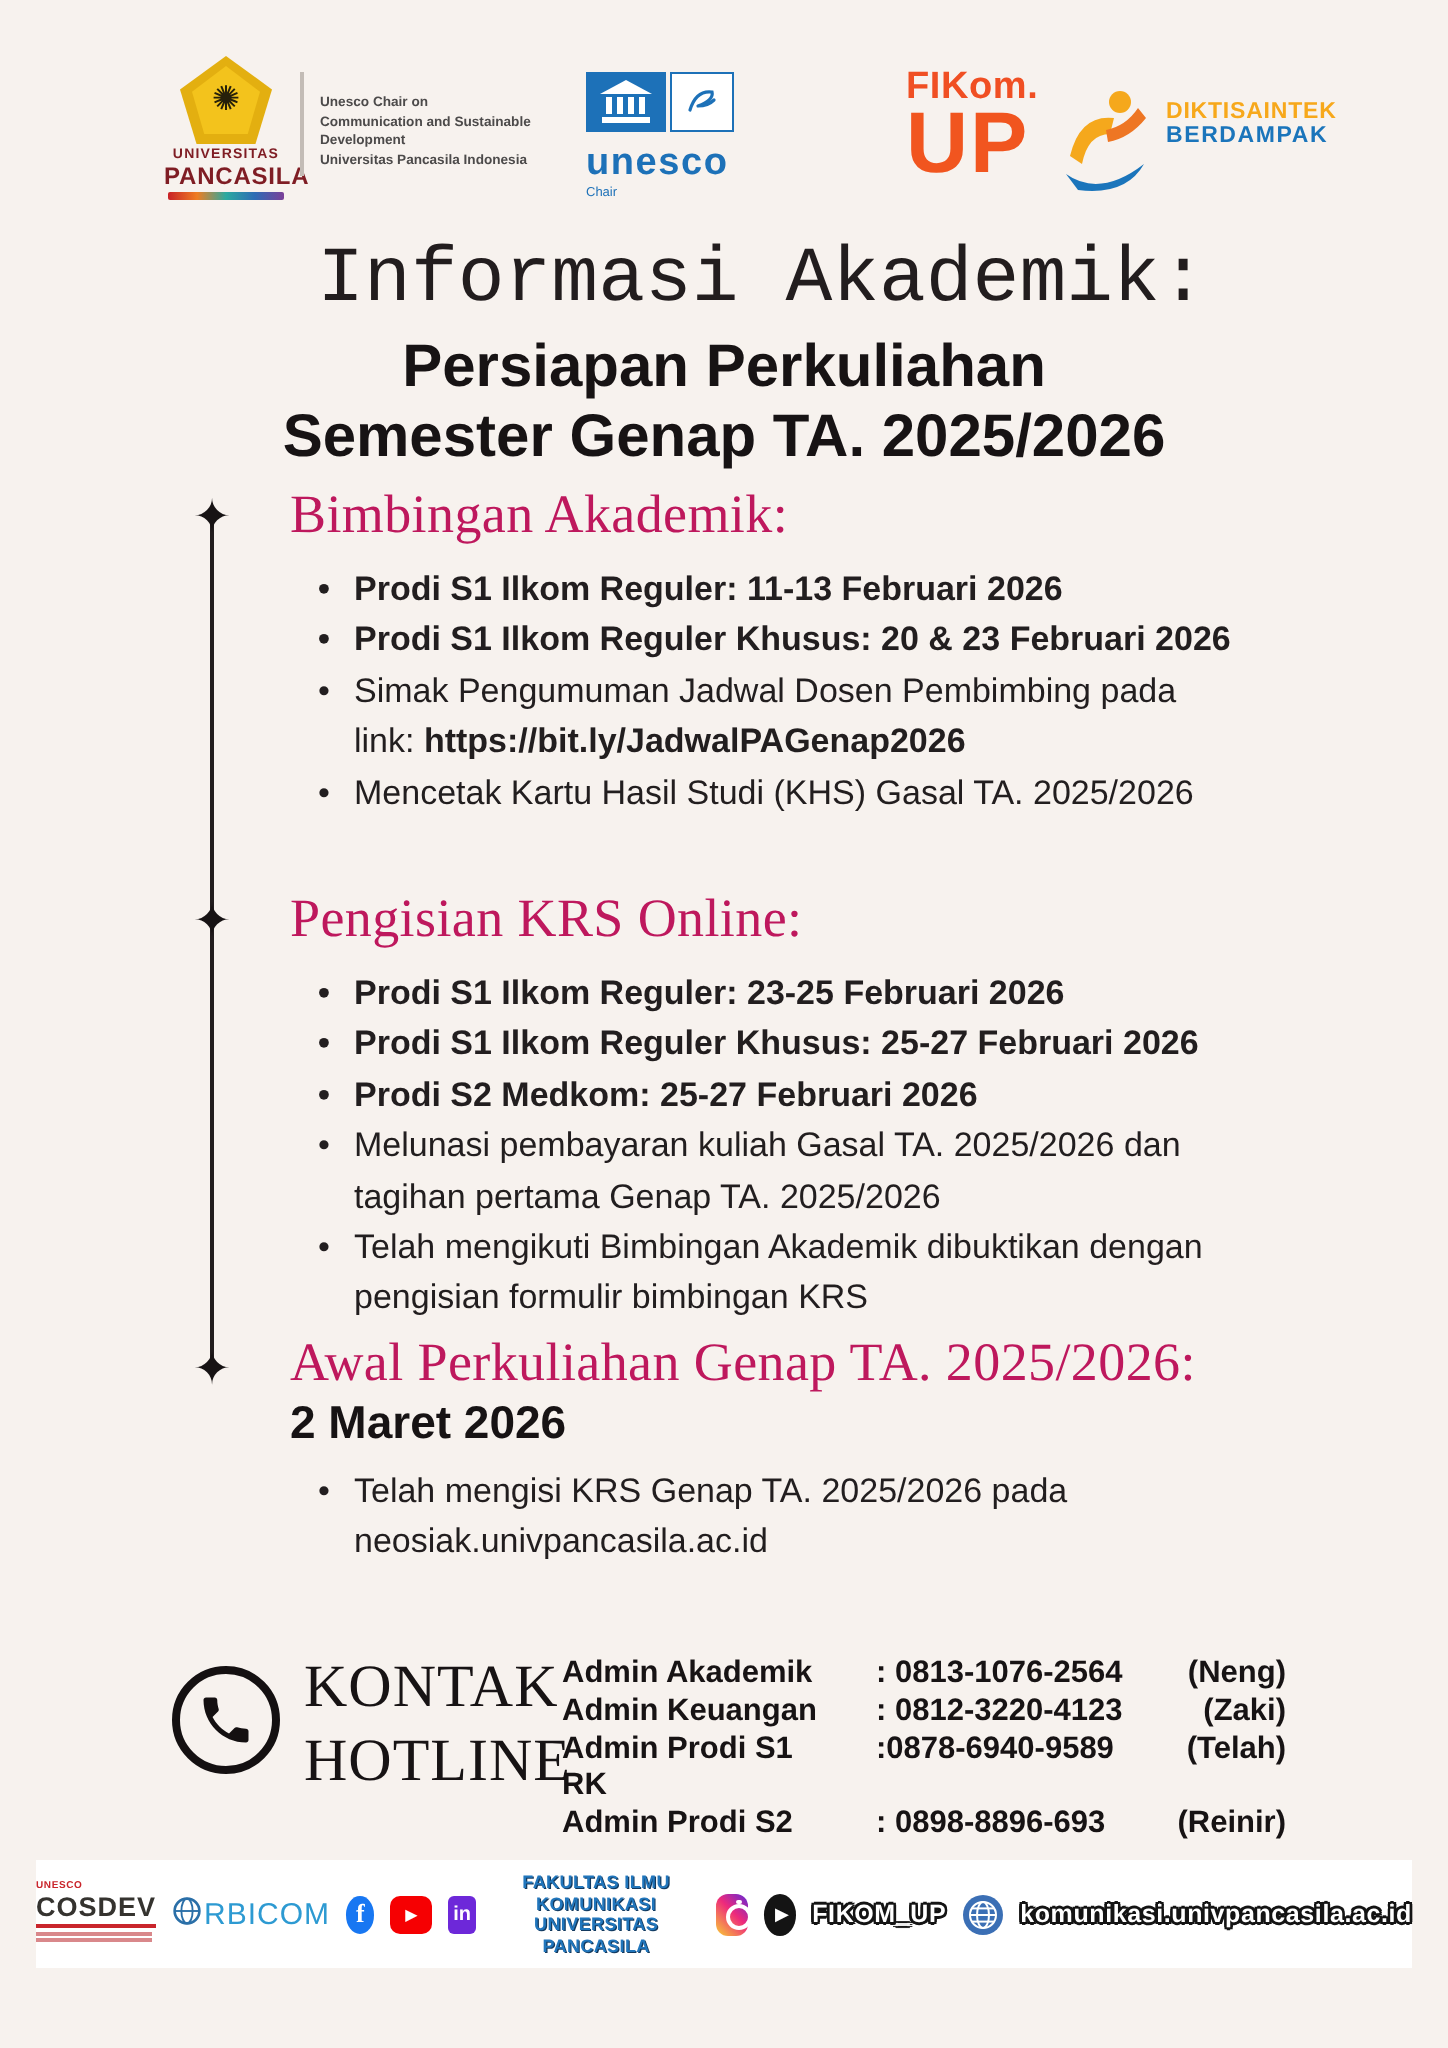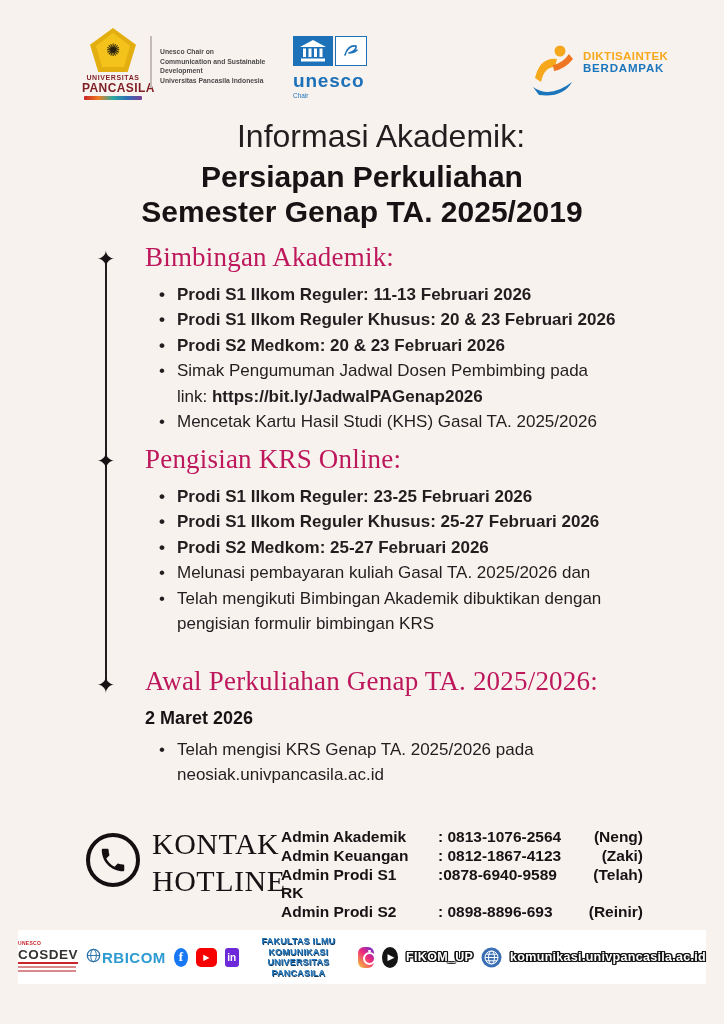--- a/index.html
+++ b/index.html
@@ -37,37 +37,37 @@
   .unesco-sub { font-size:6.5px; color:#1d71b8; }
   .fikom-block { position:absolute; left:453px; top:34px; line-height:1; }
   .fikom1 { font-size:19px; font-weight:800; color:#f04f23; letter-spacing:.3px; }
   .fikom2 { font-size:43px; font-weight:800; color:#f1551f; letter-spacing:1px; margin-top:-2px; }
   .dikti-person { position:absolute; left:527px; top:42px; }
   .dikti-text { position:absolute; left:583px; top:50px; line-height:12px; }
   .dikti1 { font-size:11.5px; font-weight:800; color:#f7a81b; letter-spacing:.4px; }
   .dikti2 { font-size:11.5px; font-weight:800; color:#1b75bb; letter-spacing:.8px; }
   
   .title-block { position:absolute; left:0; right:0; top:118px; text-align:center; }
-  .title-kicker { font-family:Liberation Sans, sans-serif; font-size:32px; color:#221d1e;padding-left:38px; }
+  .title-kicker { font-family:Liberation Mono, monospace; font-size:39px; color:#221d1e;padding-left:38px; }
   .title-main { font-size:30px; font-weight:bold; line-height:35px; color:#171314; margin-top:4px; }
   
   .tl-line { position:absolute; left:105px; top:262px; width:1.6px; height:424px; background:#221d1e; }
   .tl-star { position:absolute; left:93px; width:26px; text-align:center; font-size:23px; color:#171314;
     font-family:"DejaVu Sans", sans-serif; line-height:23px; }
   .tl-star.s1 { top:248px; } .tl-star.s2 { top:450px; } .tl-star.s3 { top:674px; }
   
   .section { position:absolute; left:145px; width:535px; }
   .sec1 { top:242px; } .sec2 { top:444px; } .sec3 { top:666px; }
   .sec-heading { font-family:"Liberation Serif", serif; font-size:27px; color:#be185d; letter-spacing:.2px; }
   .bullets { margin-top:9px; padding-left:14px; width:520px; }
   .bullets li { list-style:none; position:relative; padding-left:18px;
     font-size:17px; line-height:25.4px; color:#221e1f; }
   .bullets li::before { content:"•"; position:absolute; left:0; top:0; font-size:17px; }
   .bullets li.b { font-weight:bold; }
-  .sec-date { font-size:18px; font-weight:bold; color:#171314; margin-top:11px; }
+  .sec-date { font-size:23px; font-weight:bold; color:#171314; margin-top:1px; }
   .sec3 .bullets { margin-top:8px; }
   
   .contact { position:absolute; left:0; top:822px; width:576px; height:100px; }
   .phone-badge { position:absolute; left:86px; top:11px; width:54px; height:54px;
     border:4.5px solid #141011; border-radius:50%;
     display:flex; align-items:center; justify-content:center; }
   .kontak { position:absolute; left:152px; top:3px; font-family:"Liberation Serif", serif;
     font-size:30px; line-height:37px; color:#171314; letter-spacing:.5px; }
   .admin-rows { position:absolute; left:281px; top:6px; width:362px; }
   .admin-row { display:flex; font-size:15.5px; font-weight:bold; line-height:18.8px; color:#171314; }
@@ -76,21 +76,21 @@
   .admin-name { margin-left:auto; }
   
   .footer { position:absolute; left:18px; top:930px; width:688px; height:54px; background:#ffffff;
     display:flex; align-items:center; justify-content:center; gap:8px; }
   .cosdev { width:70px; text-align:left; line-height:1; }
   .cosdev-top { font-size:5px; font-weight:bold; color:#c9252b; letter-spacing:.3px; }
   .cosdev-main { font-size:13.5px; font-weight:800; color:#35332f; letter-spacing:.5px;
     border-bottom:2px solid #c9252b; display:inline-block; padding-bottom:1px; }
   .cosdev-bars { margin-top:2px; }
   .cosdev-bars div { height:2px; background:#d9888b; margin-bottom:1.5px; width:58px; }
-  .orbicom { display:flex; align-items:center; gap:1px; font-size:15px; font-weight:bold;
+  .orbicom { display:flex; align-items:center; gap:1px; font-size:15px; font-weight:normal;
     color:#2d9ad2; letter-spacing:.5px; }
   .fb-icon { width:19px; height:19px; border-radius:50%; background:#1877f2; color:#fff;
     font-weight:bold; font-size:13px; display:flex; align-items:center; justify-content:center;
     font-family:"Liberation Serif", serif; }
   .yt-icon { width:27px; height:19px; border-radius:5px; background:#f60002; color:#fff;
     font-size:8px; display:flex; align-items:center; justify-content:center; }
   .in-icon { width:19px; height:19px; border-radius:3px; background:#6d28d9; color:#fff;
     font-size:10px; font-weight:bold; display:flex; align-items:center; justify-content:center; }
   .fakultas { text-align:center; font-size:9px; font-weight:800; color:#2176bc; line-height:10.5px;
     letter-spacing:.2px; text-shadow:.6px .6px 0 #12395e; }
@@ -147,69 +147,73 @@
       <span class="unesco-chairbox">
         <svg width="22" height="22" viewBox="0 0 22 22">
             <path d="M5 15 Q8 5 16 6 Q17 10 9 13 M9 13 Q14 13 17 10" fill="none" stroke="#1d71b8" stroke-width="1.6" stroke-linecap="round"></path>
           </svg>
       </span>
     </div>
     <div class="unesco-word">unesco</div>
     <div class="unesco-sub">Chair</div>
   </div>
 
+  <div class="fikom-block">
+    <div class="fikom1">FIKom.</div>
+    <div class="fikom2">UP</div>
+  </div>
 
   <div class="dikti-person">
     <svg width="50" height="54" viewBox="0 0 50 54">
       <circle cx="33" cy="9" r="5.5" fill="#f5a81c"></circle>
       <path d="M8 36 Q13 15 30 17 L28 25 Q17 25 14 40 Z" fill="#f5a81c"></path>
       <path d="M6 45 Q23 57 45 40 Q36 56 12 53 Z" fill="#1b75bb"></path>
       <path d="M26 23 Q36 21 42 12 L46 17 Q38 27 27 29 Z" fill="#ee7623"></path>
     </svg>
   </div>
   <div class="dikti-text">
     <div class="dikti1">DIKTISAINTEK</div>
     <div class="dikti2">BERDAMPAK</div>
   </div>
 
   <div class="title-block">
     <div class="title-kicker">Informasi Akademik:</div>
     <div class="title-main">
       <div>Persiapan Perkuliahan</div>
-      <div>Semester Genap TA. 2025/2019</div>
+      <div>Semester Genap TA. 2025/2026</div>
     </div>
   </div>
 
   <div class="tl-line"></div>
   <div class="tl-star s1">✦</div>
   <div class="tl-star s2">✦</div>
   <div class="tl-star s3">✦</div>
 
   <div class="section sec1">
     <div class="sec-heading">Bimbingan Akademik:</div>
     <ul class="bullets">
       <li class="b"><span>Prodi S1 Ilkom Reguler: 11-13 Februari 2026</span></li>
       <li class="b"><span>Prodi S1 Ilkom Reguler Khusus: 20 &amp; 23 Februari 2026</span></li>
-      <li class="b"><span>Prodi S2 Medkom: 20 &amp; 23 Februari 2026</span></li>
       <li>
         <span>Simak Pengumuman Jadwal Dosen Pembimbing pada</span><br>
         <span>link: </span><strong>https://bit.ly/JadwalPAGenap2026</strong>
       </li>
       <li><span>Mencetak Kartu Hasil Studi (KHS) Gasal TA. 2025/2026</span></li>
     </ul>
   </div>
 
   <div class="section sec2">
     <div class="sec-heading">Pengisian KRS Online:</div>
     <ul class="bullets">
       <li class="b"><span>Prodi S1 Ilkom Reguler: 23-25 Februari 2026</span></li>
       <li class="b"><span>Prodi S1 Ilkom Reguler Khusus: 25-27 Februari 2026</span></li>
       <li class="b"><span>Prodi S2 Medkom: 25-27 Februari 2026</span></li>
       <li>
         <span>Melunasi pembayaran kuliah Gasal TA. 2025/2026 dan</span><br>
+        <span>tagihan pertama Genap TA. 2025/2026</span>
       </li>
       <li>
         <span>Telah mengikuti Bimbingan Akademik dibuktikan dengan</span><br>
         <span>pengisian formulir bimbingan KRS</span>
       </li>
     </ul>
   </div>
 
   <div class="section sec3">
     <div class="sec-heading">Awal Perkuliahan Genap TA. 2025/2026:</div>
@@ -233,21 +237,21 @@
       <div>HOTLINE</div>
     </div>
     <div class="admin-rows">
       <div class="admin-row">
         <span class="admin-label">Admin Akademik</span>
         <span class="admin-number">: 0813-1076-2564</span>
         <span class="admin-name">(Neng)</span>
       </div>
       <div class="admin-row">
         <span class="admin-label">Admin Keuangan</span>
-        <span class="admin-number">: 0812-1867-4123</span>
+        <span class="admin-number">: 0812-3220-4123</span>
         <span class="admin-name">(Zaki)</span>
       </div>
       <div class="admin-row">
         <span class="admin-label">Admin Prodi S1 RK</span>
         <span class="admin-number">:0878-6940-9589</span>
         <span class="admin-name">(Telah)</span>
       </div>
       <div class="admin-row">
         <span class="admin-label">Admin Prodi S2</span>
         <span class="admin-number">: 0898-8896-693</span>

